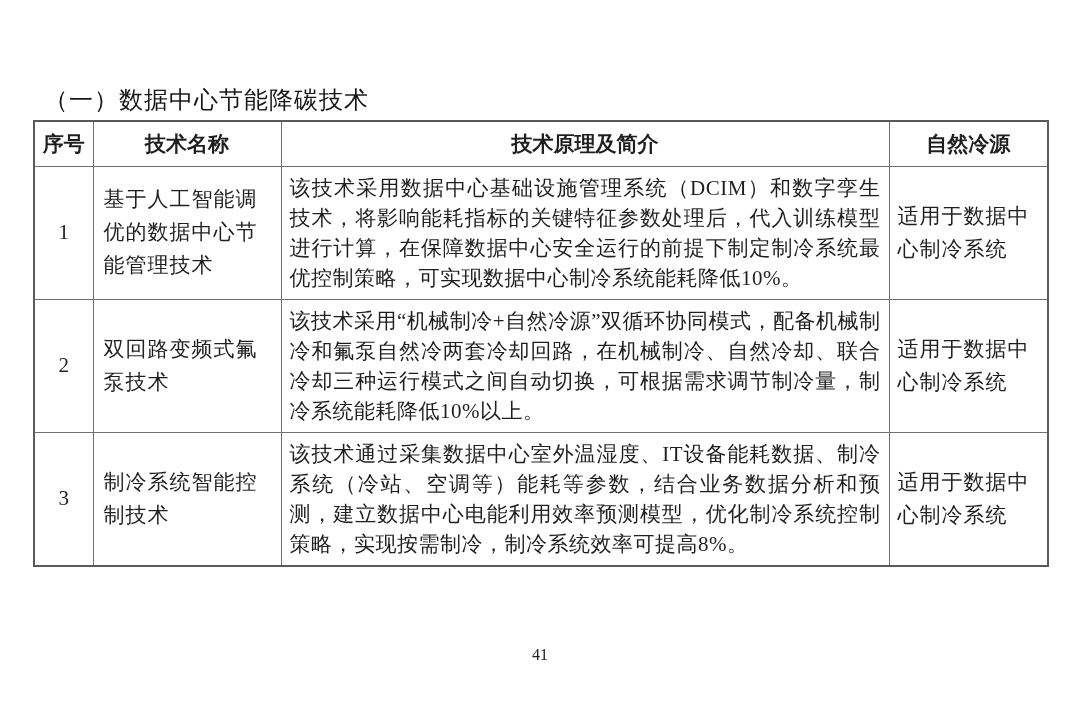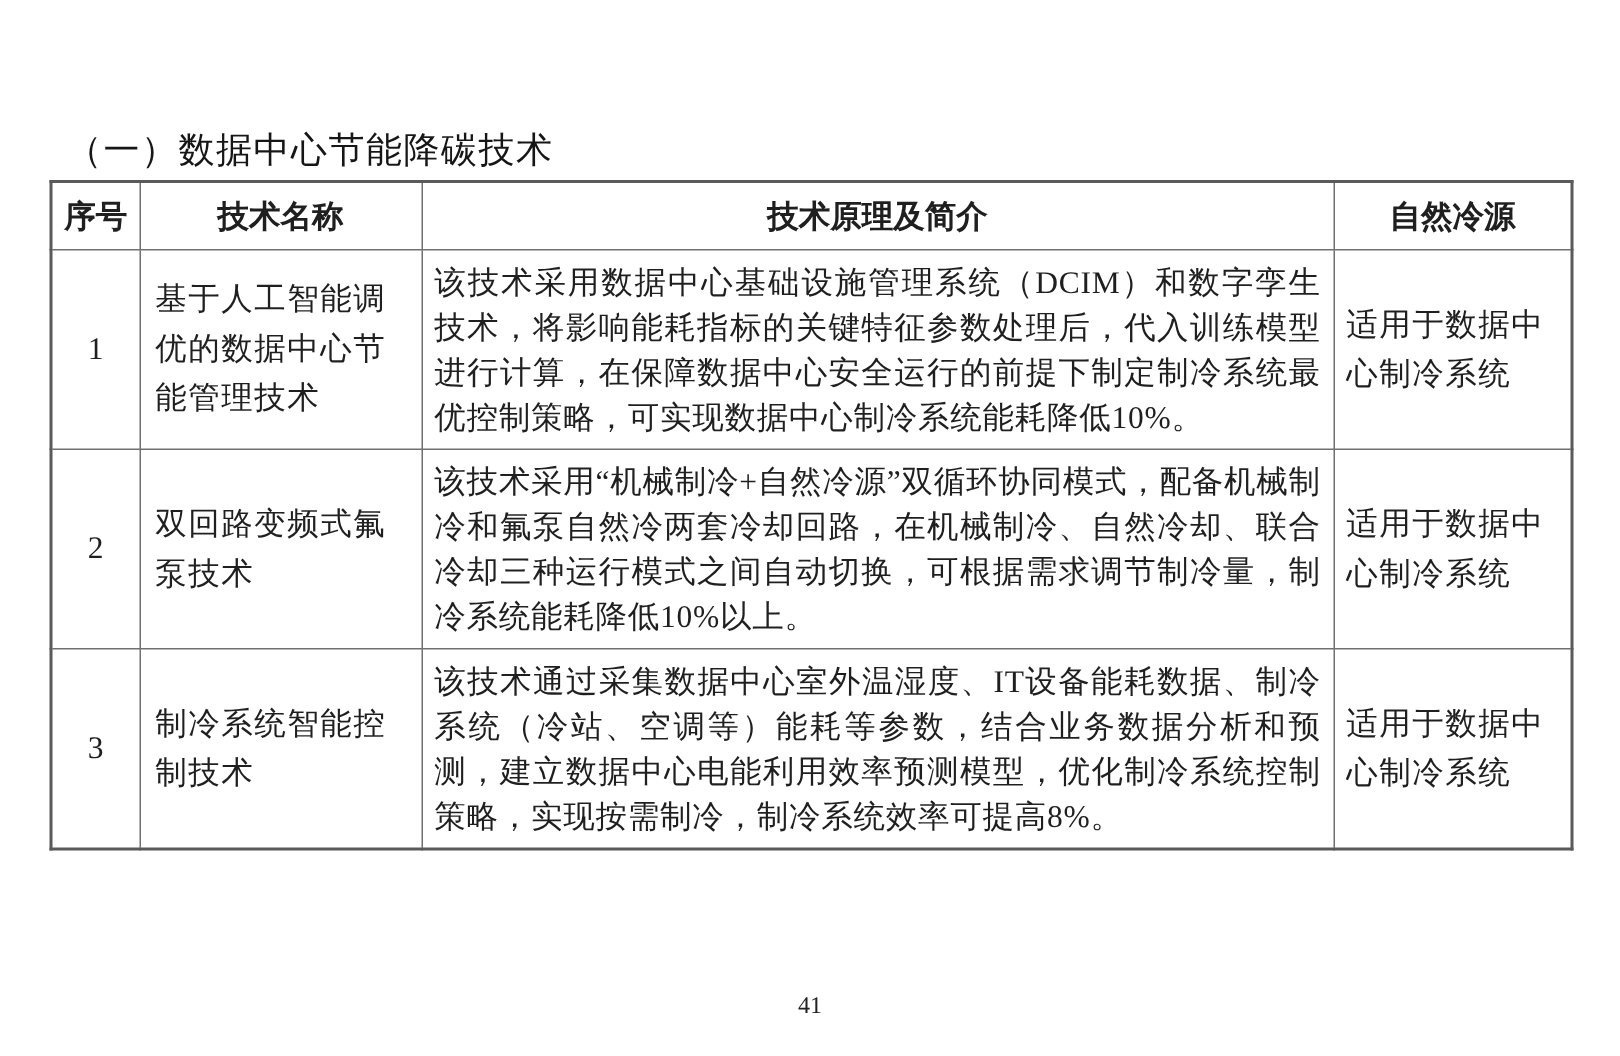--- a/index.html
+++ b/index.html
@@ -86,21 +86,21 @@
     line-height: 33px;
     letter-spacing: 1px;
   }
   tr.row-1 { height: 128px; }
   tr.row-2 { height: 122px; }
   tr.row-3 { height: 130px; }
   .page-number {
     position: absolute;
     left: 0;
     width: 100%;
-    top: 662px;
+    top: 646px;
     text-align: center;
     font-size: 16px;
     color: #222222;
     font-family: "Liberation Serif", serif;
   }
 </style>
 </head>
 <body>
 
 <div class="page">

